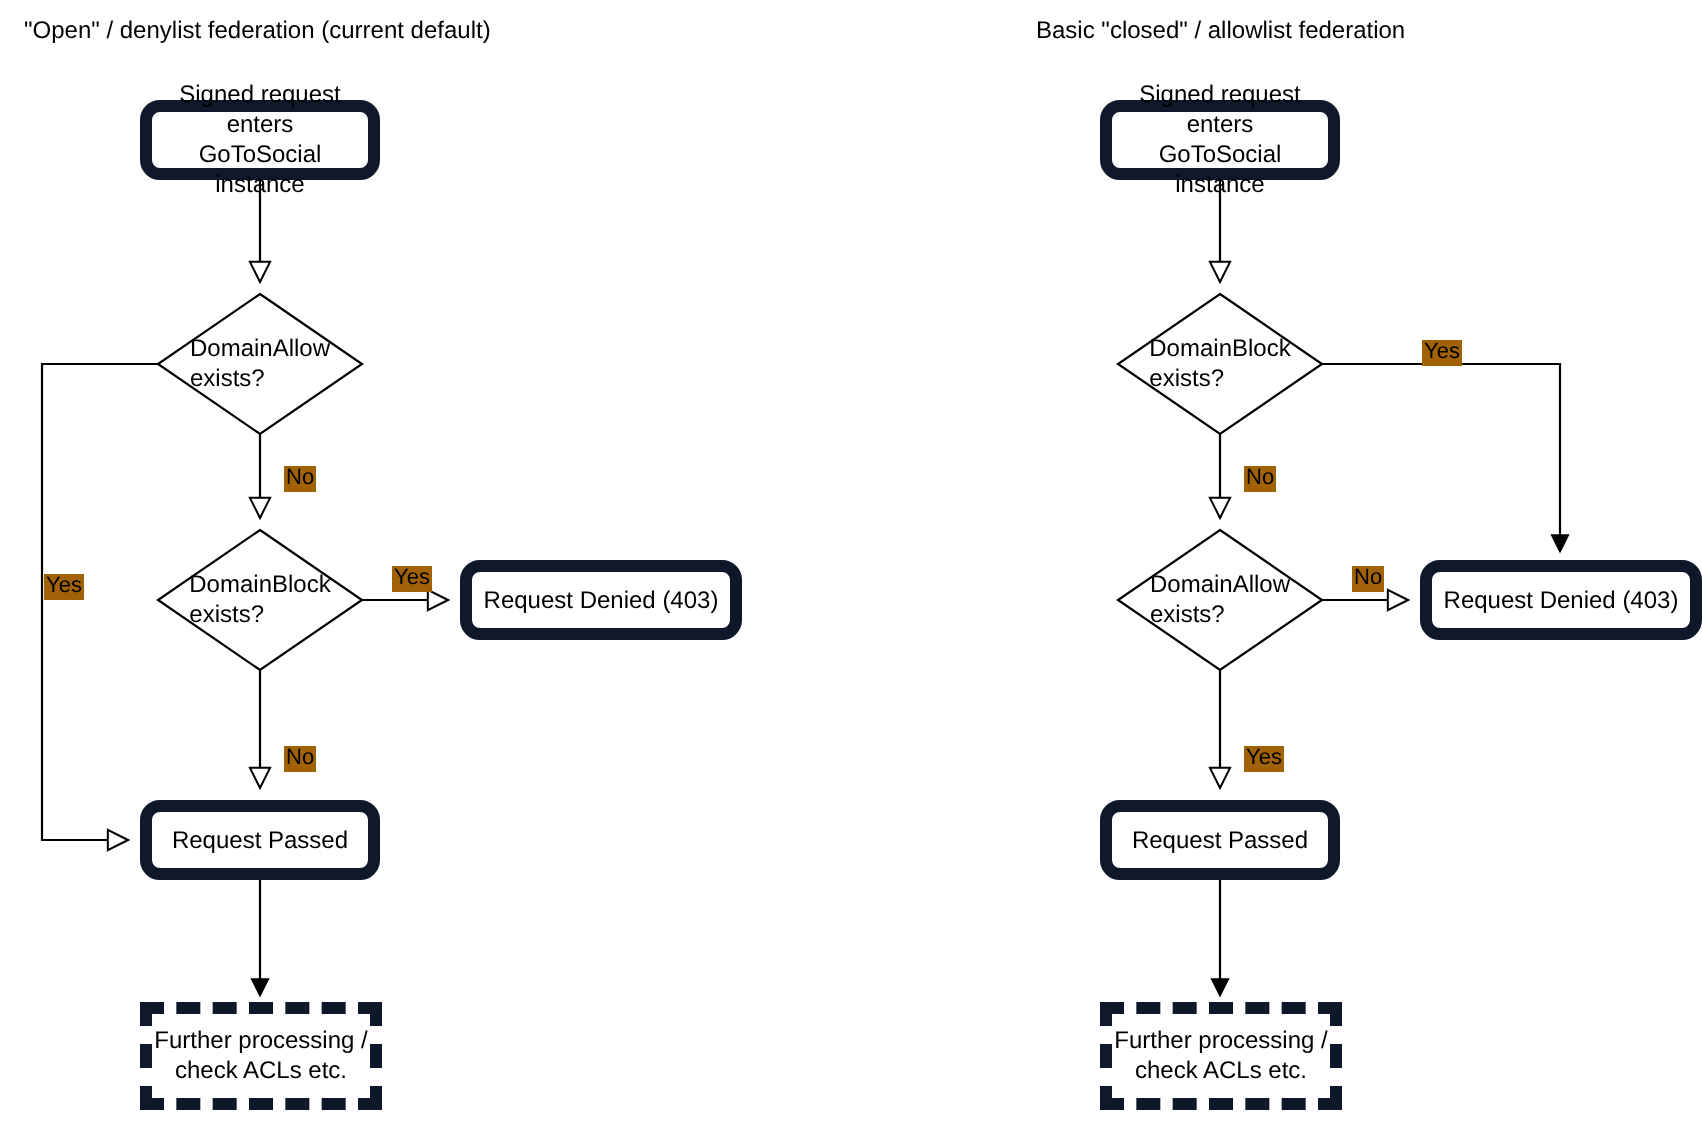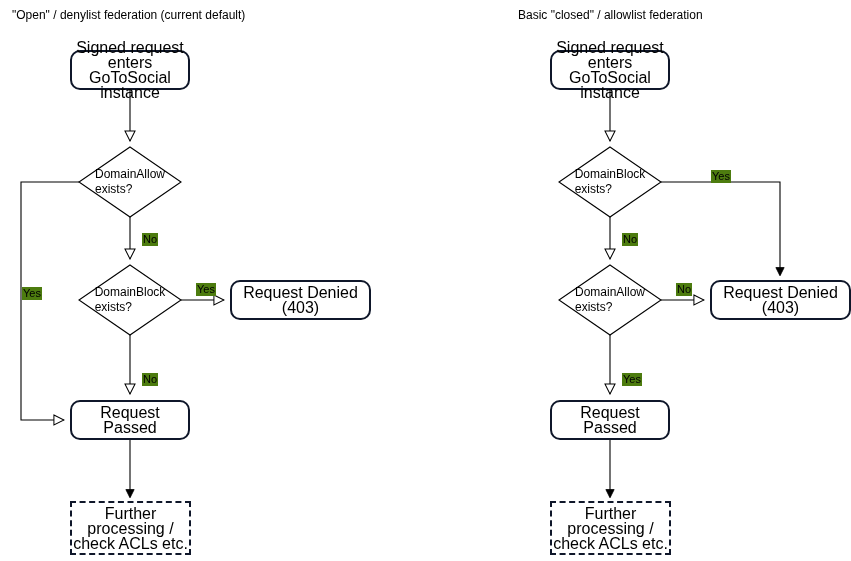--- a/index.html
+++ b/index.html
@@ -24,27 +24,27 @@
   .panel-title {
     position: absolute;
     font-size: 12px;
     color: #000000;
     white-space: nowrap;
     line-height: 14px;
   }
   .node {
     position: absolute;
     box-sizing: border-box;
-    border: 2px solid #0f172a;
+    border: 6px solid #0f172a;
     background: #ffffff;
     display: flex;
     align-items: center;
     justify-content: center;
     text-align: center;
-    font-size: 16px;
+    font-size: 12px;
     color: #000000;
     line-height: 15px;
   }
   .node.rounded {
     border-radius: 10px;
   }
   .node.dashed {
     border-style: dashed;
     border-radius: 0;
   }
@@ -58,21 +58,21 @@
     color: #000000;
     line-height: 15px;
     white-space: nowrap;
   }
   .edge-label {
     position: absolute;
     font-size: 11px;
     color: #000000;
     white-space: nowrap;
     line-height: 13px;
-    background: #4d7c0f;
+    background: #a16207;
     padding: 0 1px;
   }
 </style>
 </head>
 <body>
 
 <svg id="canvas" viewBox="0 0 851 561" width="851" height="561" xmlns="http://www.w3.org/2000/svg">
   <defs>
     <marker id="openArrow" viewBox="0 0 12 12" refX="11" refY="6" markerWidth="11" markerHeight="11" orient="auto-start-reverse">
       <path d="M 1 1 L 11 6 L 1 11 z" fill="#ffffff" stroke="#000000" stroke-width="1"></path>

